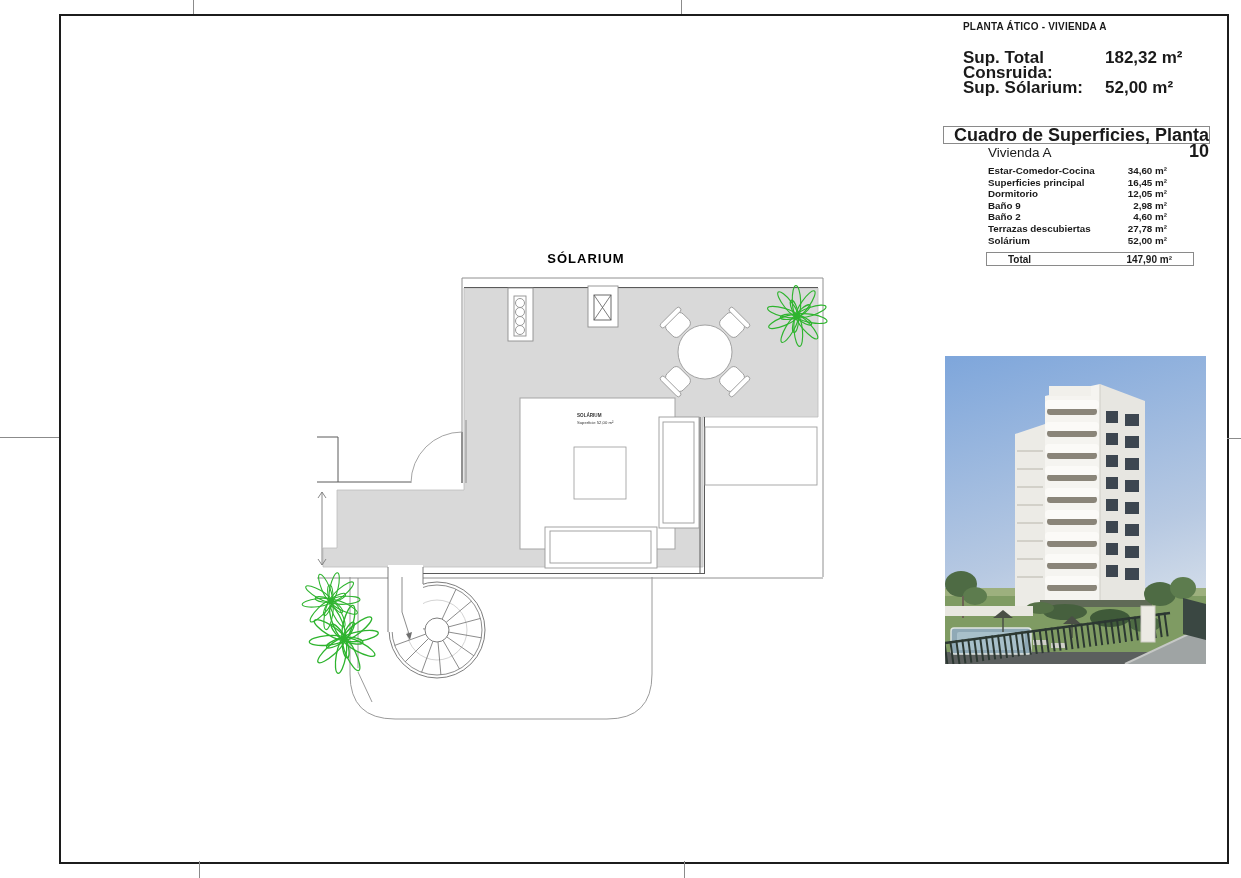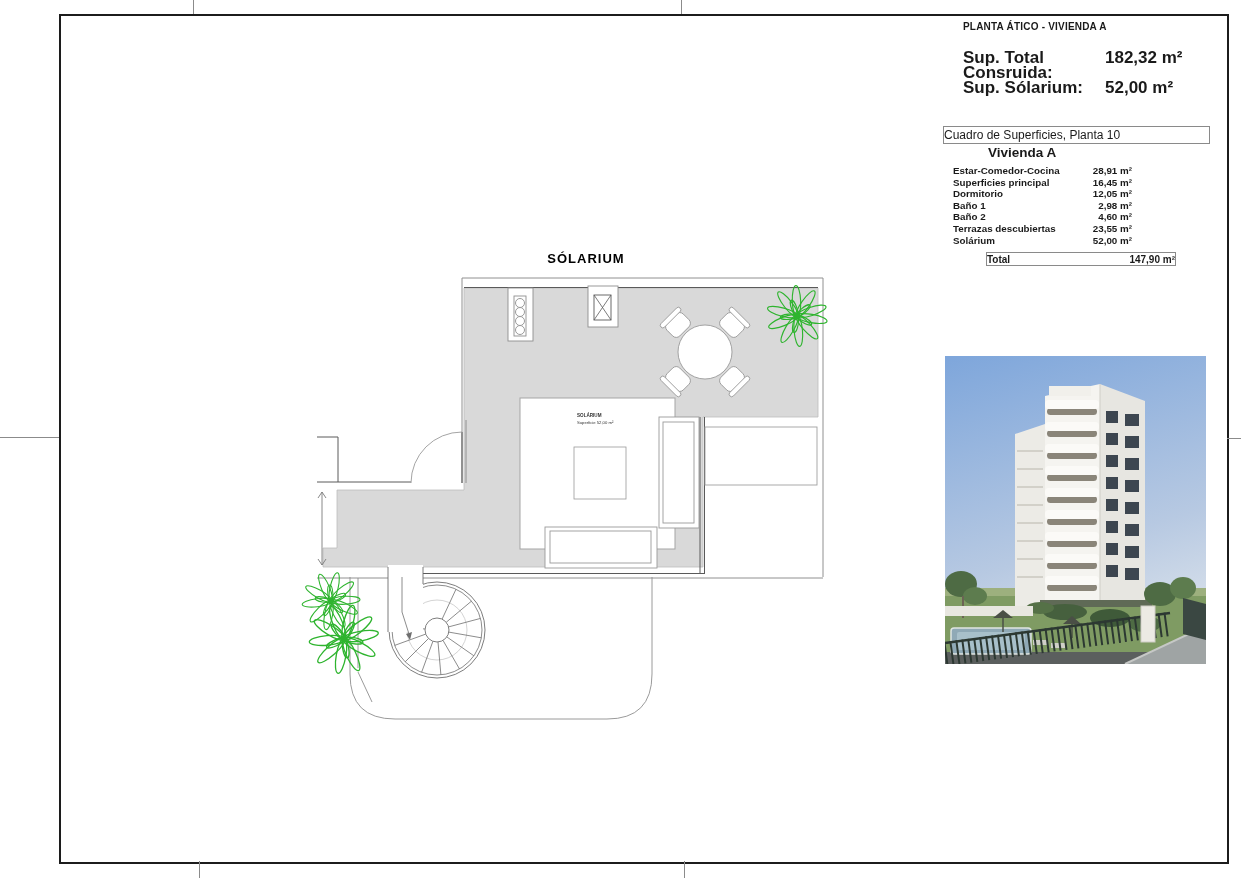--- a/index.html
+++ b/index.html
@@ -11,27 +11,27 @@
   .tick{background:#8b8b8b;}
   .tick.v{width:1px;}
   .tick.h{height:1px;}
   
   .sheet-title{left:963px;top:21px;font-size:10px;font-weight:bold;letter-spacing:.2px;}
   .summary{left:963px;top:50px;width:250px;font-size:17px;font-weight:bold;line-height:15px;}
   .summary .row{display:flex;}
   .summary .lbl{width:142px;}
   
   .box-title{left:943px;top:126px;width:265px;height:16px;border:1px solid #8a8a8a;
-             font-size:12px;font-weight:normal;text-align:left;line-height:16px;}
-  .unit-title{left:988px;top:145px;font-size:13.5px;font-weight:bold;}
-  .rows{left:953px;top:165px;width:179px;font-size:9.8px;font-weight:bold;}
+             font-size:18px;font-weight:bold;text-align:right;line-height:16px;}
+  .unit-title{left:988px;top:145px;font-size:13.5px;font-weight:normal;}
+  .rows{left:988px;top:165px;width:179px;font-size:9.8px;font-weight:bold;}
   .rows .row{display:flex;justify-content:space-between;height:11.6px;line-height:11.6px;}
-  .total-box{left:986px;top:252px;width:190px;height:14px;border:1px solid #8a8a8a;
+  .total-box{left:986px;top:252px;width:208px;height:14px;border:1px solid #8a8a8a;
              font-size:10px;font-weight:bold;display:flex;justify-content:space-between;
-             align-items:center;padding:0 0;box-sizing:border-box;}
+             align-items:center;padding:0 21px;box-sizing:border-box;}
   svg text{font-family:"Liberation Sans",sans-serif;}
 </style>
 </head>
 <body>
 
 <div class="abs frame"></div>
 <div class="abs tick v" style="left:193px;top:0;height:14px;"></div>
 <div class="abs tick v" style="left:681px;top:0;height:14px;"></div>
 <div class="abs tick v" style="left:199px;top:861px;height:17px;"></div>
 <div class="abs tick v" style="left:684px;top:861px;height:17px;"></div>
@@ -48,41 +48,41 @@
     <span class="lbl">Sup. Sólarium:</span>
     <span>52,00 m²</span>
   </div>
 </div>
 
 <div class="abs box-title">Cuadro de Superficies, Planta 10</div>
 <div class="abs unit-title">Vivienda A</div>
 <div class="abs rows">
   <div class="row">
       <span>Estar-Comedor-Cocina</span>
-      <span>28,91 m²</span>
+      <span>34,60 m²</span>
     </div>
   <div class="row">
       <span>Superficies principal</span>
       <span>16,45 m²</span>
     </div>
   <div class="row">
       <span>Dormitorio</span>
       <span>12,05 m²</span>
     </div>
   <div class="row">
-      <span>Baño 1</span>
+      <span>Baño 9</span>
       <span>2,98 m²</span>
     </div>
   <div class="row">
       <span>Baño 2</span>
       <span>4,60 m²</span>
     </div>
   <div class="row">
       <span>Terrazas descubiertas</span>
-      <span>23,55 m²</span>
+      <span>27,78 m²</span>
     </div>
   <div class="row">
       <span>Solárium</span>
       <span>52,00 m²</span>
     </div>
 </div>
 <div class="abs total-box">
   <span>Total</span>
   <span>147,90 m²</span>
 </div>

